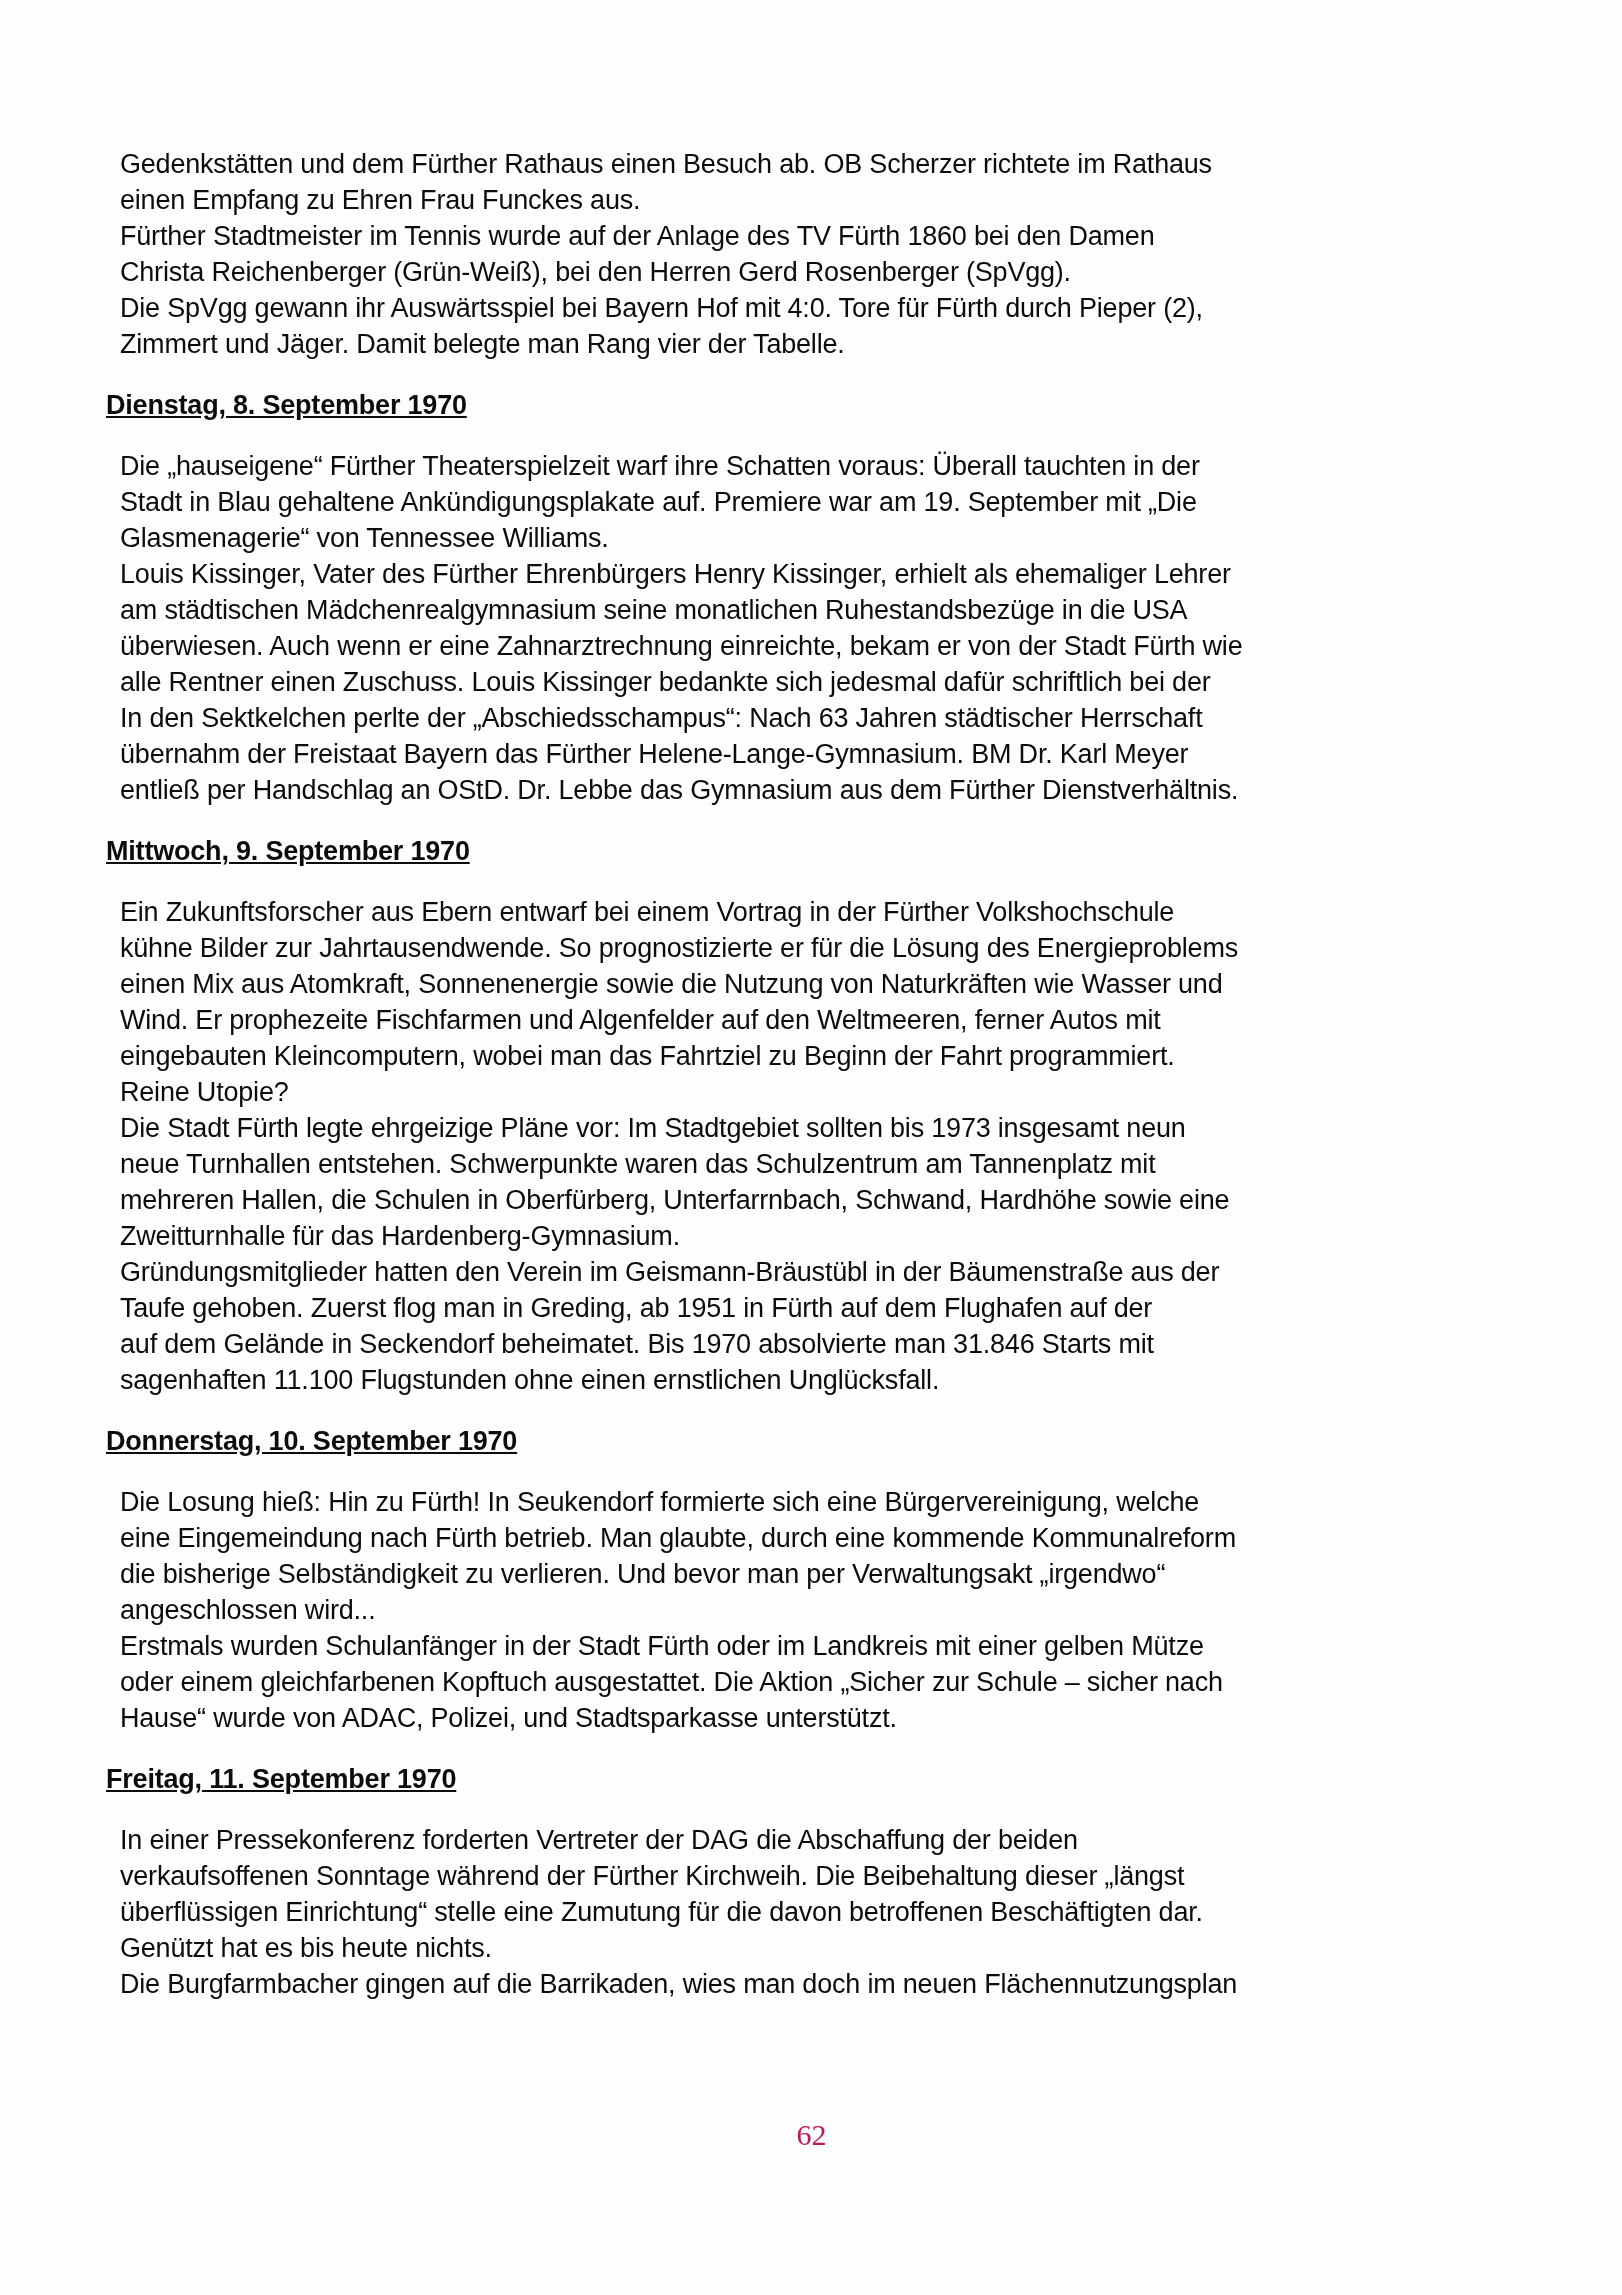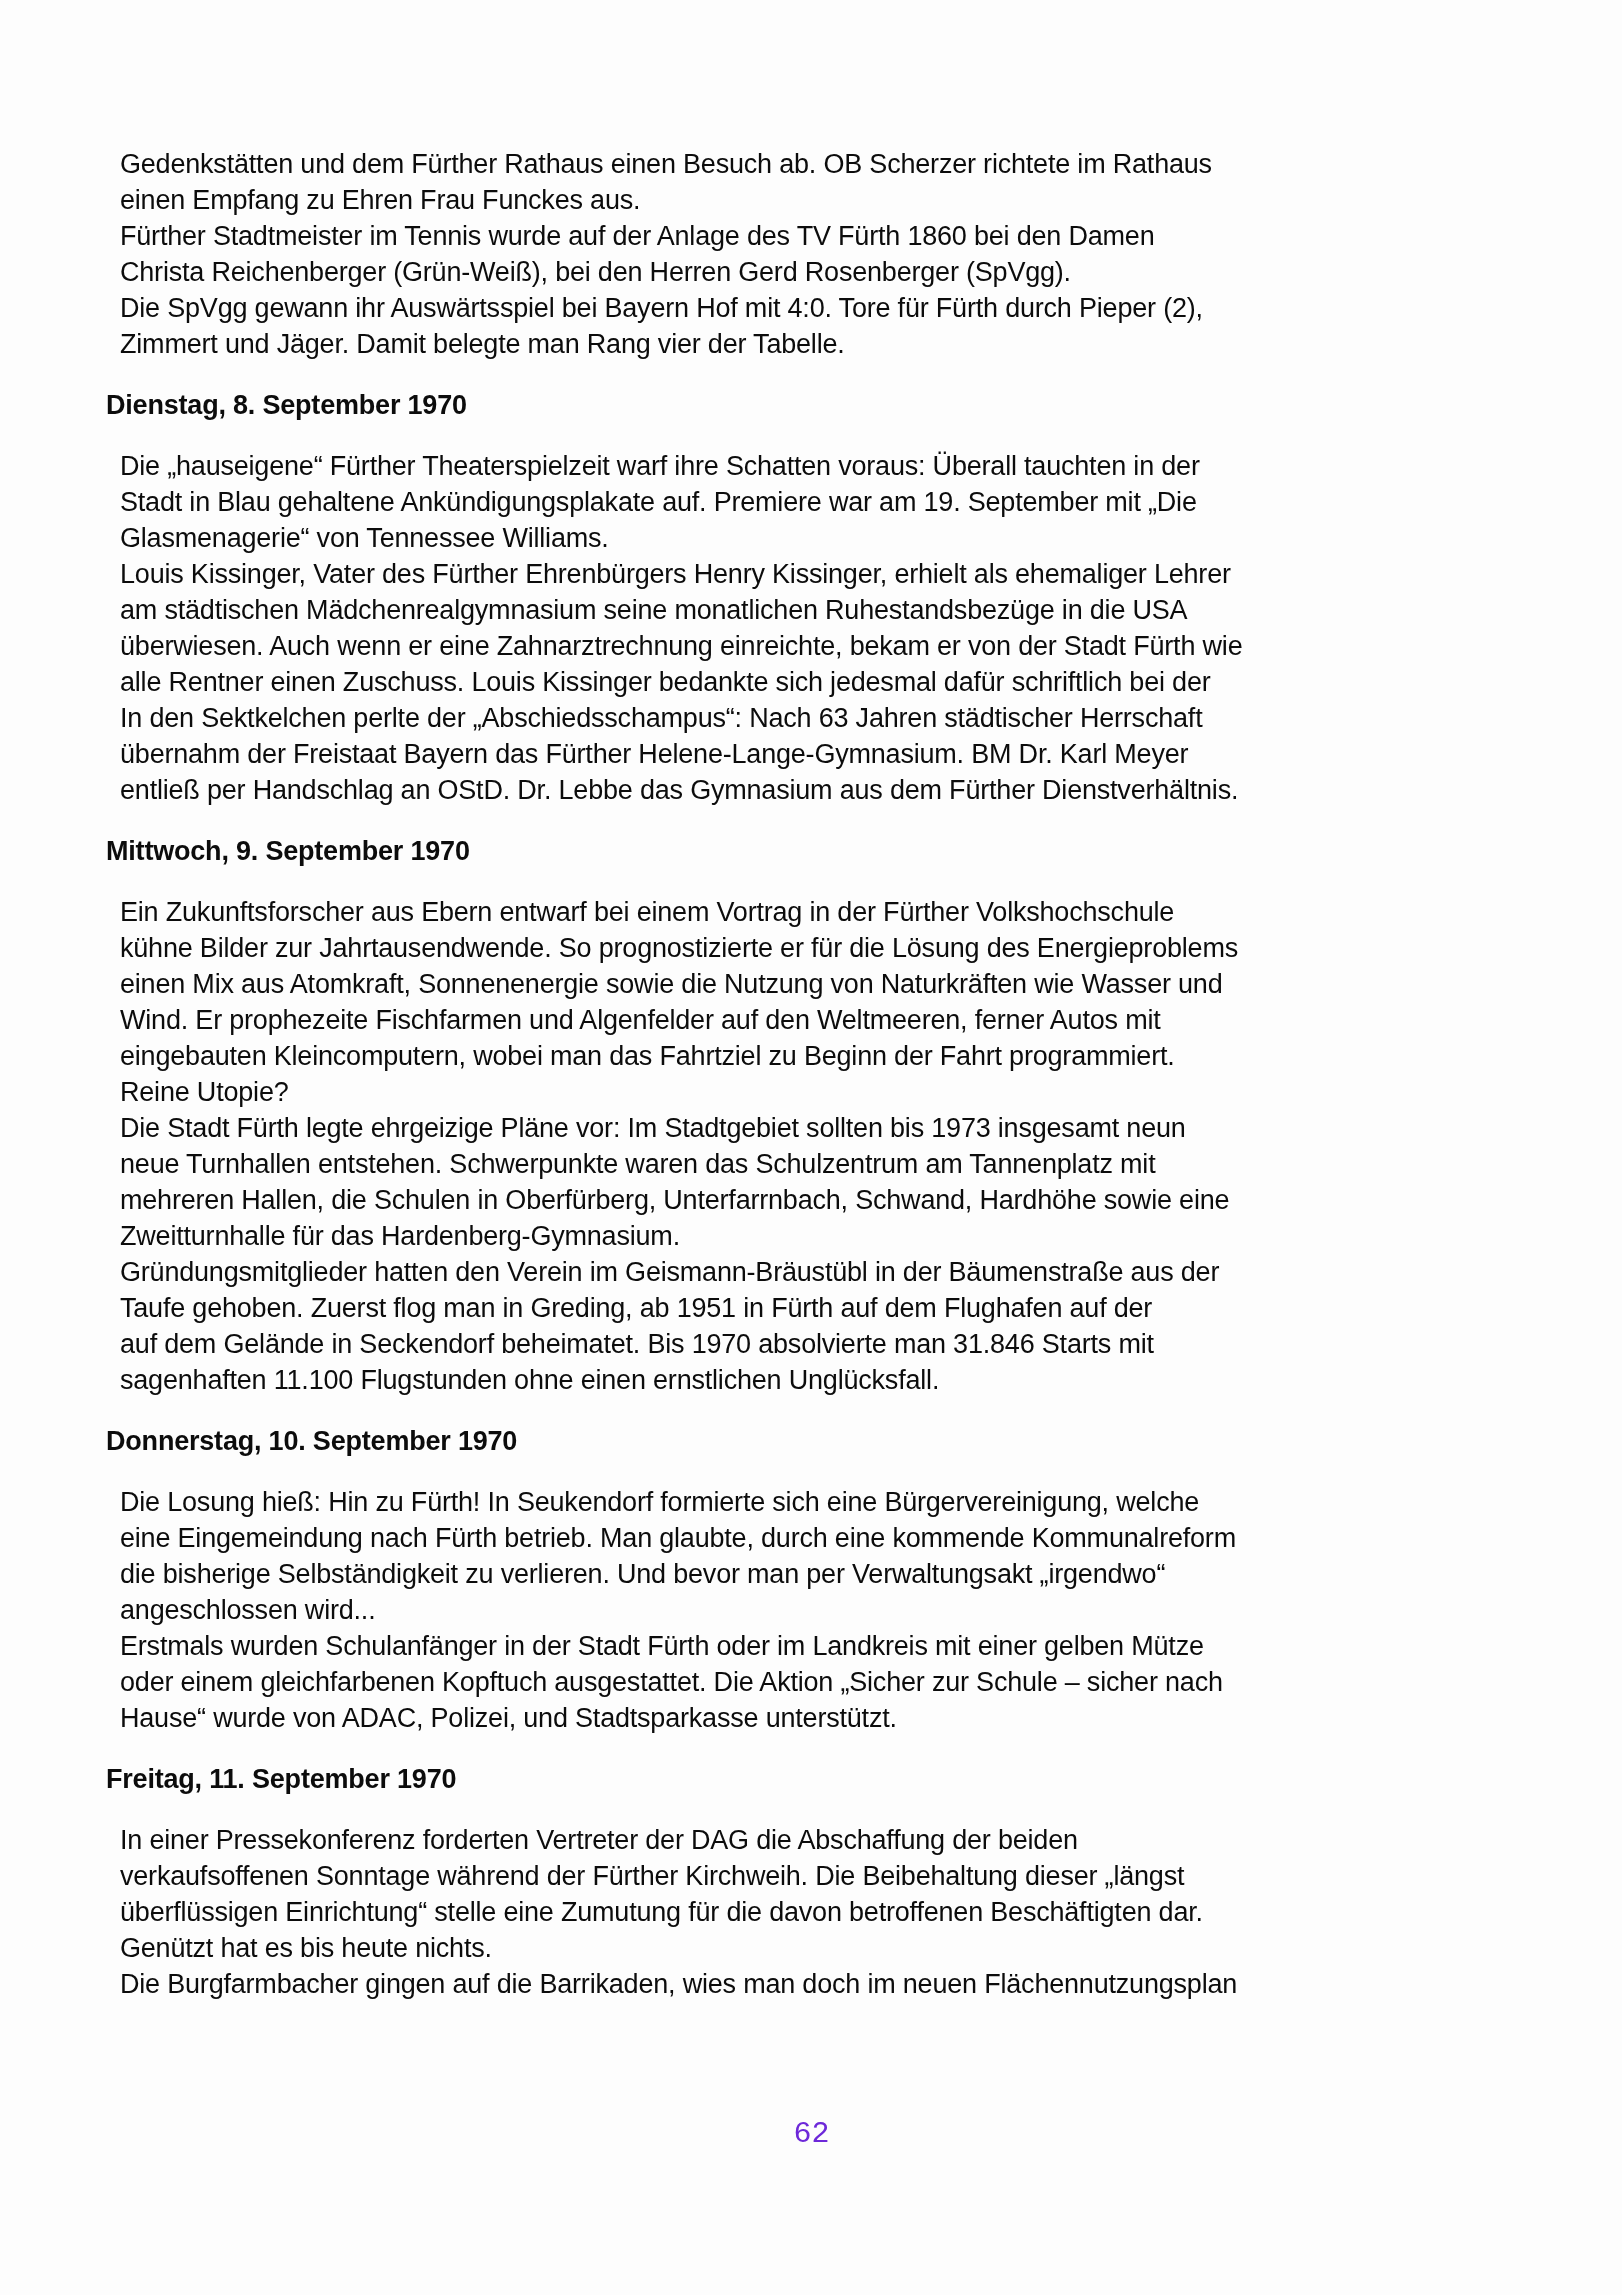--- a/index.html
+++ b/index.html
@@ -34,31 +34,32 @@
     letter-spacing: -0.2px;
   }
   .heading {
     height: 36px;
     line-height: 36px;
     font-size: 27px;
     font-weight: bold;
     margin: 25px 0 25px 0;
     white-space: nowrap;
     letter-spacing: -0.2px;
+    text-decoration: underline;
   }
   .page-number {
     position: absolute;
     top: 2117px;
     left: 0;
     width: 100%;
     text-align: center;
-    font-family: Liberation Mono, monospace;
+    font-family: Liberation Serif, serif;
     font-size: 30px;
     line-height: 35px;
-    color: #6d28d9;
+    color: #be185d;
   }
 </style>
 </head>
 <body>
 
 <div class="page">
   <div class="content" id="content">
       <div class="para">
         <div class="line">Gedenkstätten und dem Fürther Rathaus einen Besuch ab. OB Scherzer richtete im Rathaus</div>
         <div class="line">einen Empfang zu Ehren Frau Funckes aus.</div>

